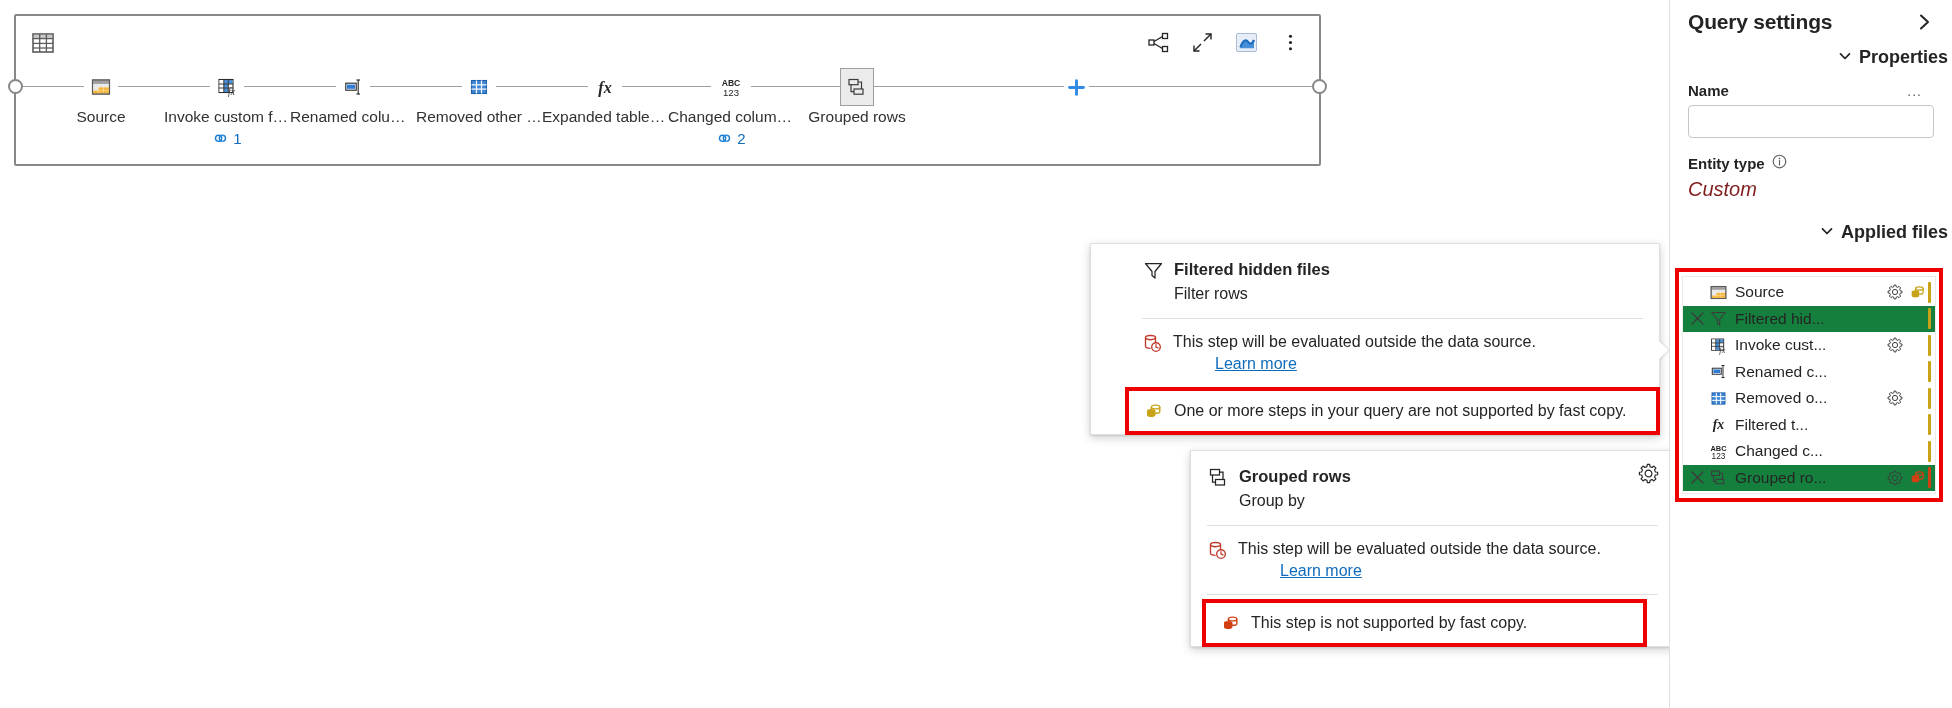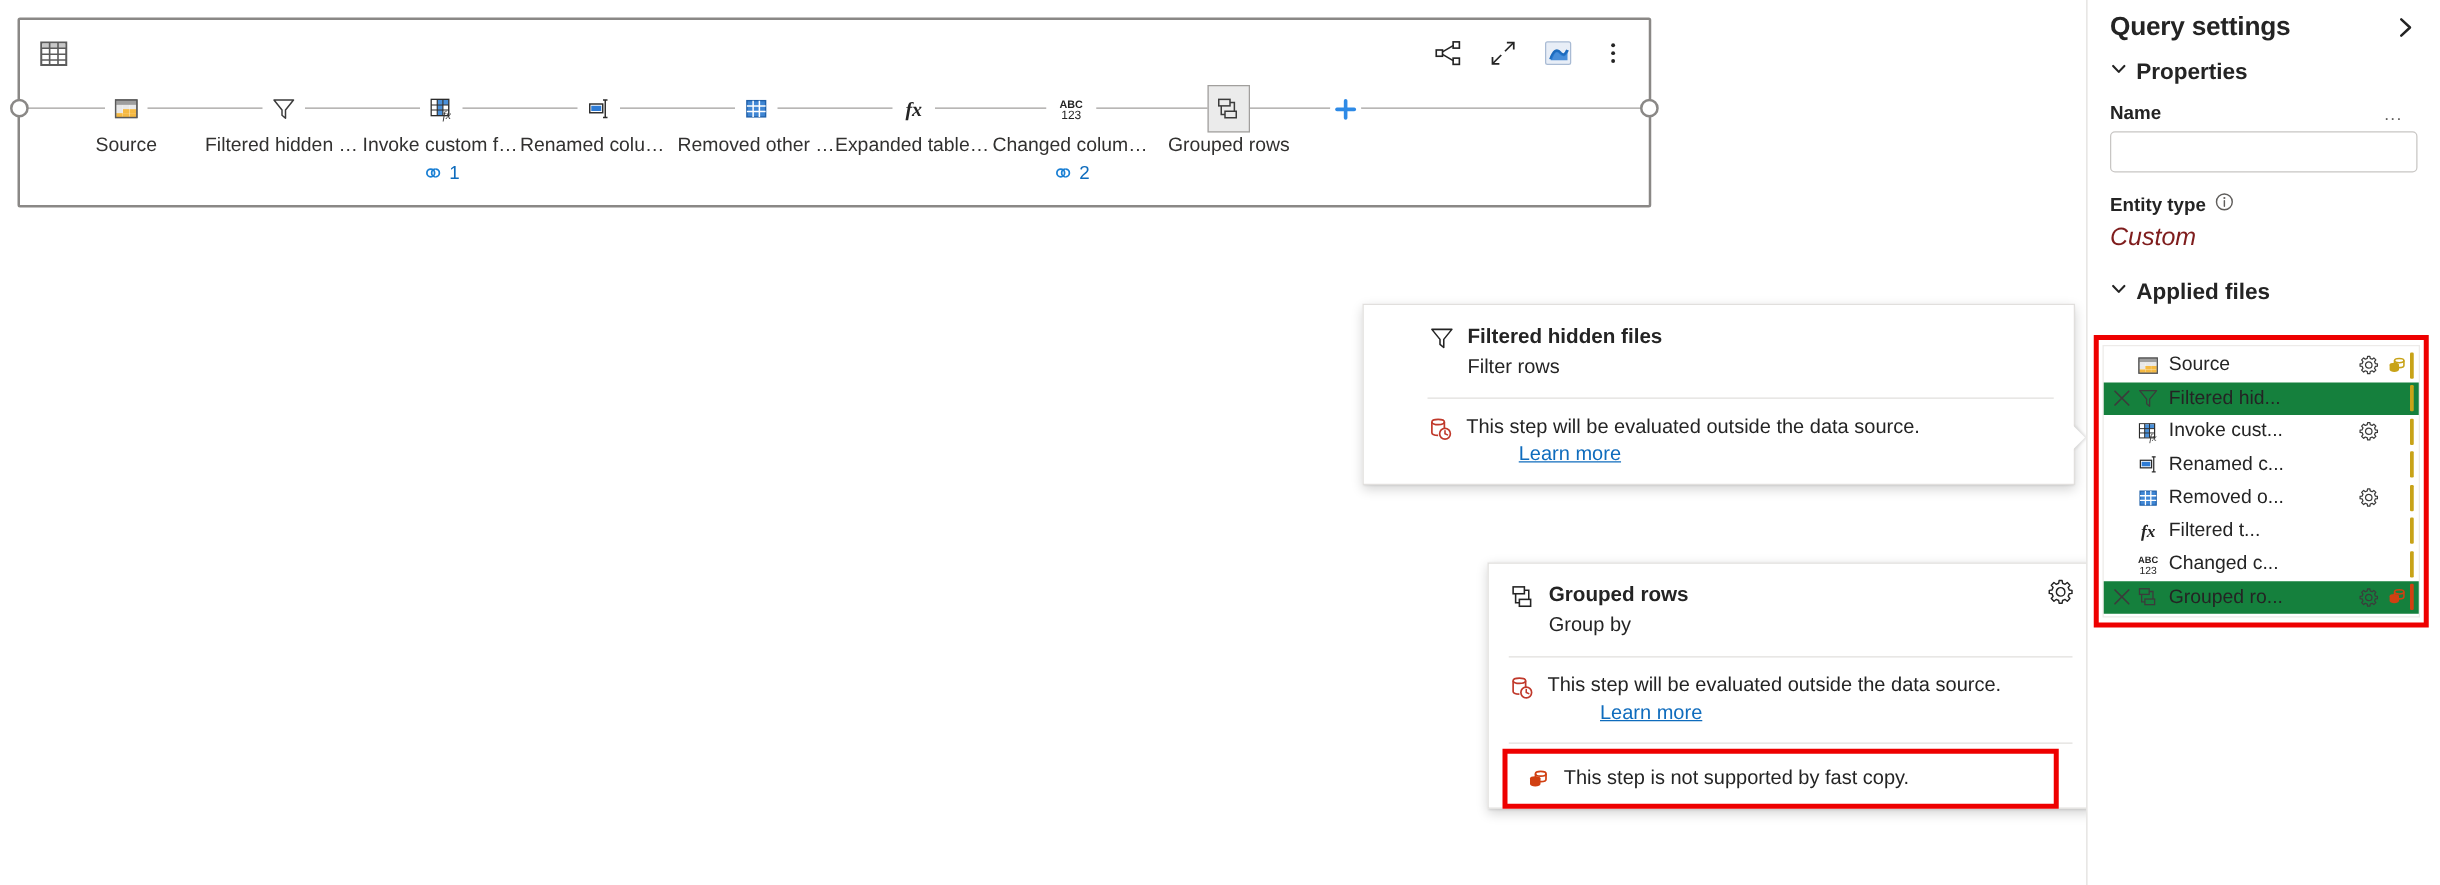--- a/index.html
+++ b/index.html
@@ -253,20 +253,21 @@
     width: 24px; height: 24px;
     display:flex; align-items:center; justify-content:center;
     cursor: pointer;
   }
   .sb-section {
     display: flex;
     align-items: center;
     gap: 7px;
     padding: 13px 4px 0 18px;
     cursor: pointer;
+    justify-content: flex-end;
   }
   .sb-section-label {
     font-size: 18px;
     font-weight: bold;
     color: #242424;
   }
   .sb-fieldlabel {
     font-size: 15px;
     font-weight: bold;
     color: #242424;
@@ -446,40 +447,20 @@
         <rect x="8.4" y="11.3" width="5.2" height="3.1" fill="#f5b942"></rect>
         <rect x="13.8" y="11.3" width="5.2" height="3.1" fill="#f5b942"></rect>
         <rect x="3" y="14.5" width="5.2" height="3.1" fill="#f5b942"></rect>
         <rect x="8.4" y="14.5" width="5.2" height="3.1" fill="#f5b942"></rect>
         <rect x="13.8" y="14.5" width="5.2" height="3.1" fill="#f5b942"></rect>
         <rect x="2.5" y="4" width="17" height="14" fill="none" stroke="#595959" stroke-width="1.1"></rect>
       </svg>
               </span>
             </div>
             <div class="step-label">Source</div>
-            <div class="step-badge hidden-badge">
-              <span style="display: inline-flex; align-items: center; justify-content: center;">
-                <svg width="17" height="17" viewBox="0 0 17 17">
-        <path d="M6.6 5.2 a3.1 3.1 0 0 0 0 6.2 a3.1 3.1 0 0 0 0 -6.2 Z" fill="none" stroke="#1a7fd4" stroke-width="1.4"></path>
-        <path d="M10.4 5.2 a3.1 3.1 0 0 0 0 6.2" fill="none" stroke="#1a7fd4" stroke-width="1.4"></path>
-        <path d="M10.4 5.2 a3.1 3.1 0 0 1 0 6.2" fill="none" stroke="#1a7fd4" stroke-width="1.4"></path>
-      </svg>
-              </span>
-              <span></span>
-            </div>
-          </div>
-          <div class="step">
-            <div class="step-icon-box">
-              <span style="display: inline-flex; align-items: center; justify-content: center;">
-                <svg width="22" height="22" viewBox="0 0 22 22">
-        <path d="M3.2 4 L18.8 4 L12.4 12 L12.4 18.6 L9.6 16.2 L9.6 12 Z" fill="none" stroke="#3b3b3b" stroke-width="1.2" stroke-linejoin="round"></path>
-      </svg>
-              </span>
-            </div>
-            <div class="step-label">Filtered hidden fi...</div>
             <div class="step-badge hidden-badge">
               <span style="display: inline-flex; align-items: center; justify-content: center;">
                 <svg width="17" height="17" viewBox="0 0 17 17">
         <path d="M6.6 5.2 a3.1 3.1 0 0 0 0 6.2 a3.1 3.1 0 0 0 0 -6.2 Z" fill="none" stroke="#1a7fd4" stroke-width="1.4"></path>
         <path d="M10.4 5.2 a3.1 3.1 0 0 0 0 6.2" fill="none" stroke="#1a7fd4" stroke-width="1.4"></path>
         <path d="M10.4 5.2 a3.1 3.1 0 0 1 0 6.2" fill="none" stroke="#1a7fd4" stroke-width="1.4"></path>
       </svg>
               </span>
               <span></span>
             </div>
@@ -659,20 +640,31 @@
           <path d="M12.5 3.6 L12.5 8.5" fill="none" stroke="#c0392b" stroke-width="1.35"></path>
           <circle cx="13" cy="13" r="4.3" fill="#ffffff" stroke="#c0392b" stroke-width="1.35"></circle>
           <polyline points="13,10.6 13,13 15,13.9" fill="none" stroke="#c0392b" stroke-width="1.25" stroke-linecap="round"></polyline>
         </svg>
       </span>
       <span class="tip-row-text">This step will be evaluated outside the data source.</span>
     </div>
     <div class="tip-learn">
       <a>Learn more</a>
     </div>
+    <div class="tip-alert">
+      <span class="tip-row-icon">
+        <svg width="19" height="19" viewBox="0 0 19 19">
+          <ellipse cx="7.2" cy="8.8" rx="4.2" ry="1.9" fill="#c8a318"></ellipse>
+          <path d="M3 8.8 L3 13.2 C3 14.3 4.9 15.1 7.2 15.1 C9.5 15.1 11.4 14.3 11.4 13.2 L11.4 8.8" fill="#c8a318"></path>
+          <ellipse cx="11.6" cy="5" rx="4.2" ry="1.9" fill="none" stroke="#c8a318" stroke-width="1.4"></ellipse>
+          <path d="M7.4 5 L7.4 9.4 C7.4 10.5 9.3 11.3 11.6 11.3 C13.9 11.3 15.8 10.5 15.8 9.4 L15.8 5" fill="none" stroke="#c8a318" stroke-width="1.4"></path>
+        </svg>
+      </span>
+      <span class="tip-row-text">One or more steps in your query are not supported by fast copy.</span>
+    </div>
   </div>
 
   <div class="tip" id="tip2">
     <div class="tip-pointer" style="top:103px;"></div>
     <div class="tip-head">
       <span class="tip-head-icon">
         <svg width="21" height="21" viewBox="0 0 21 21">
           <rect x="2.5" y="2.5" width="9" height="5.5" fill="none" stroke="#242424" stroke-width="1.25"></rect>
           <rect x="7.5" y="12.5" width="9" height="5.5" fill="none" stroke="#242424" stroke-width="1.25"></rect>
           <path d="M11.5 5.2 L15 5.2 L15 12.5" fill="none" stroke="#242424" stroke-width="1.25"></path>

